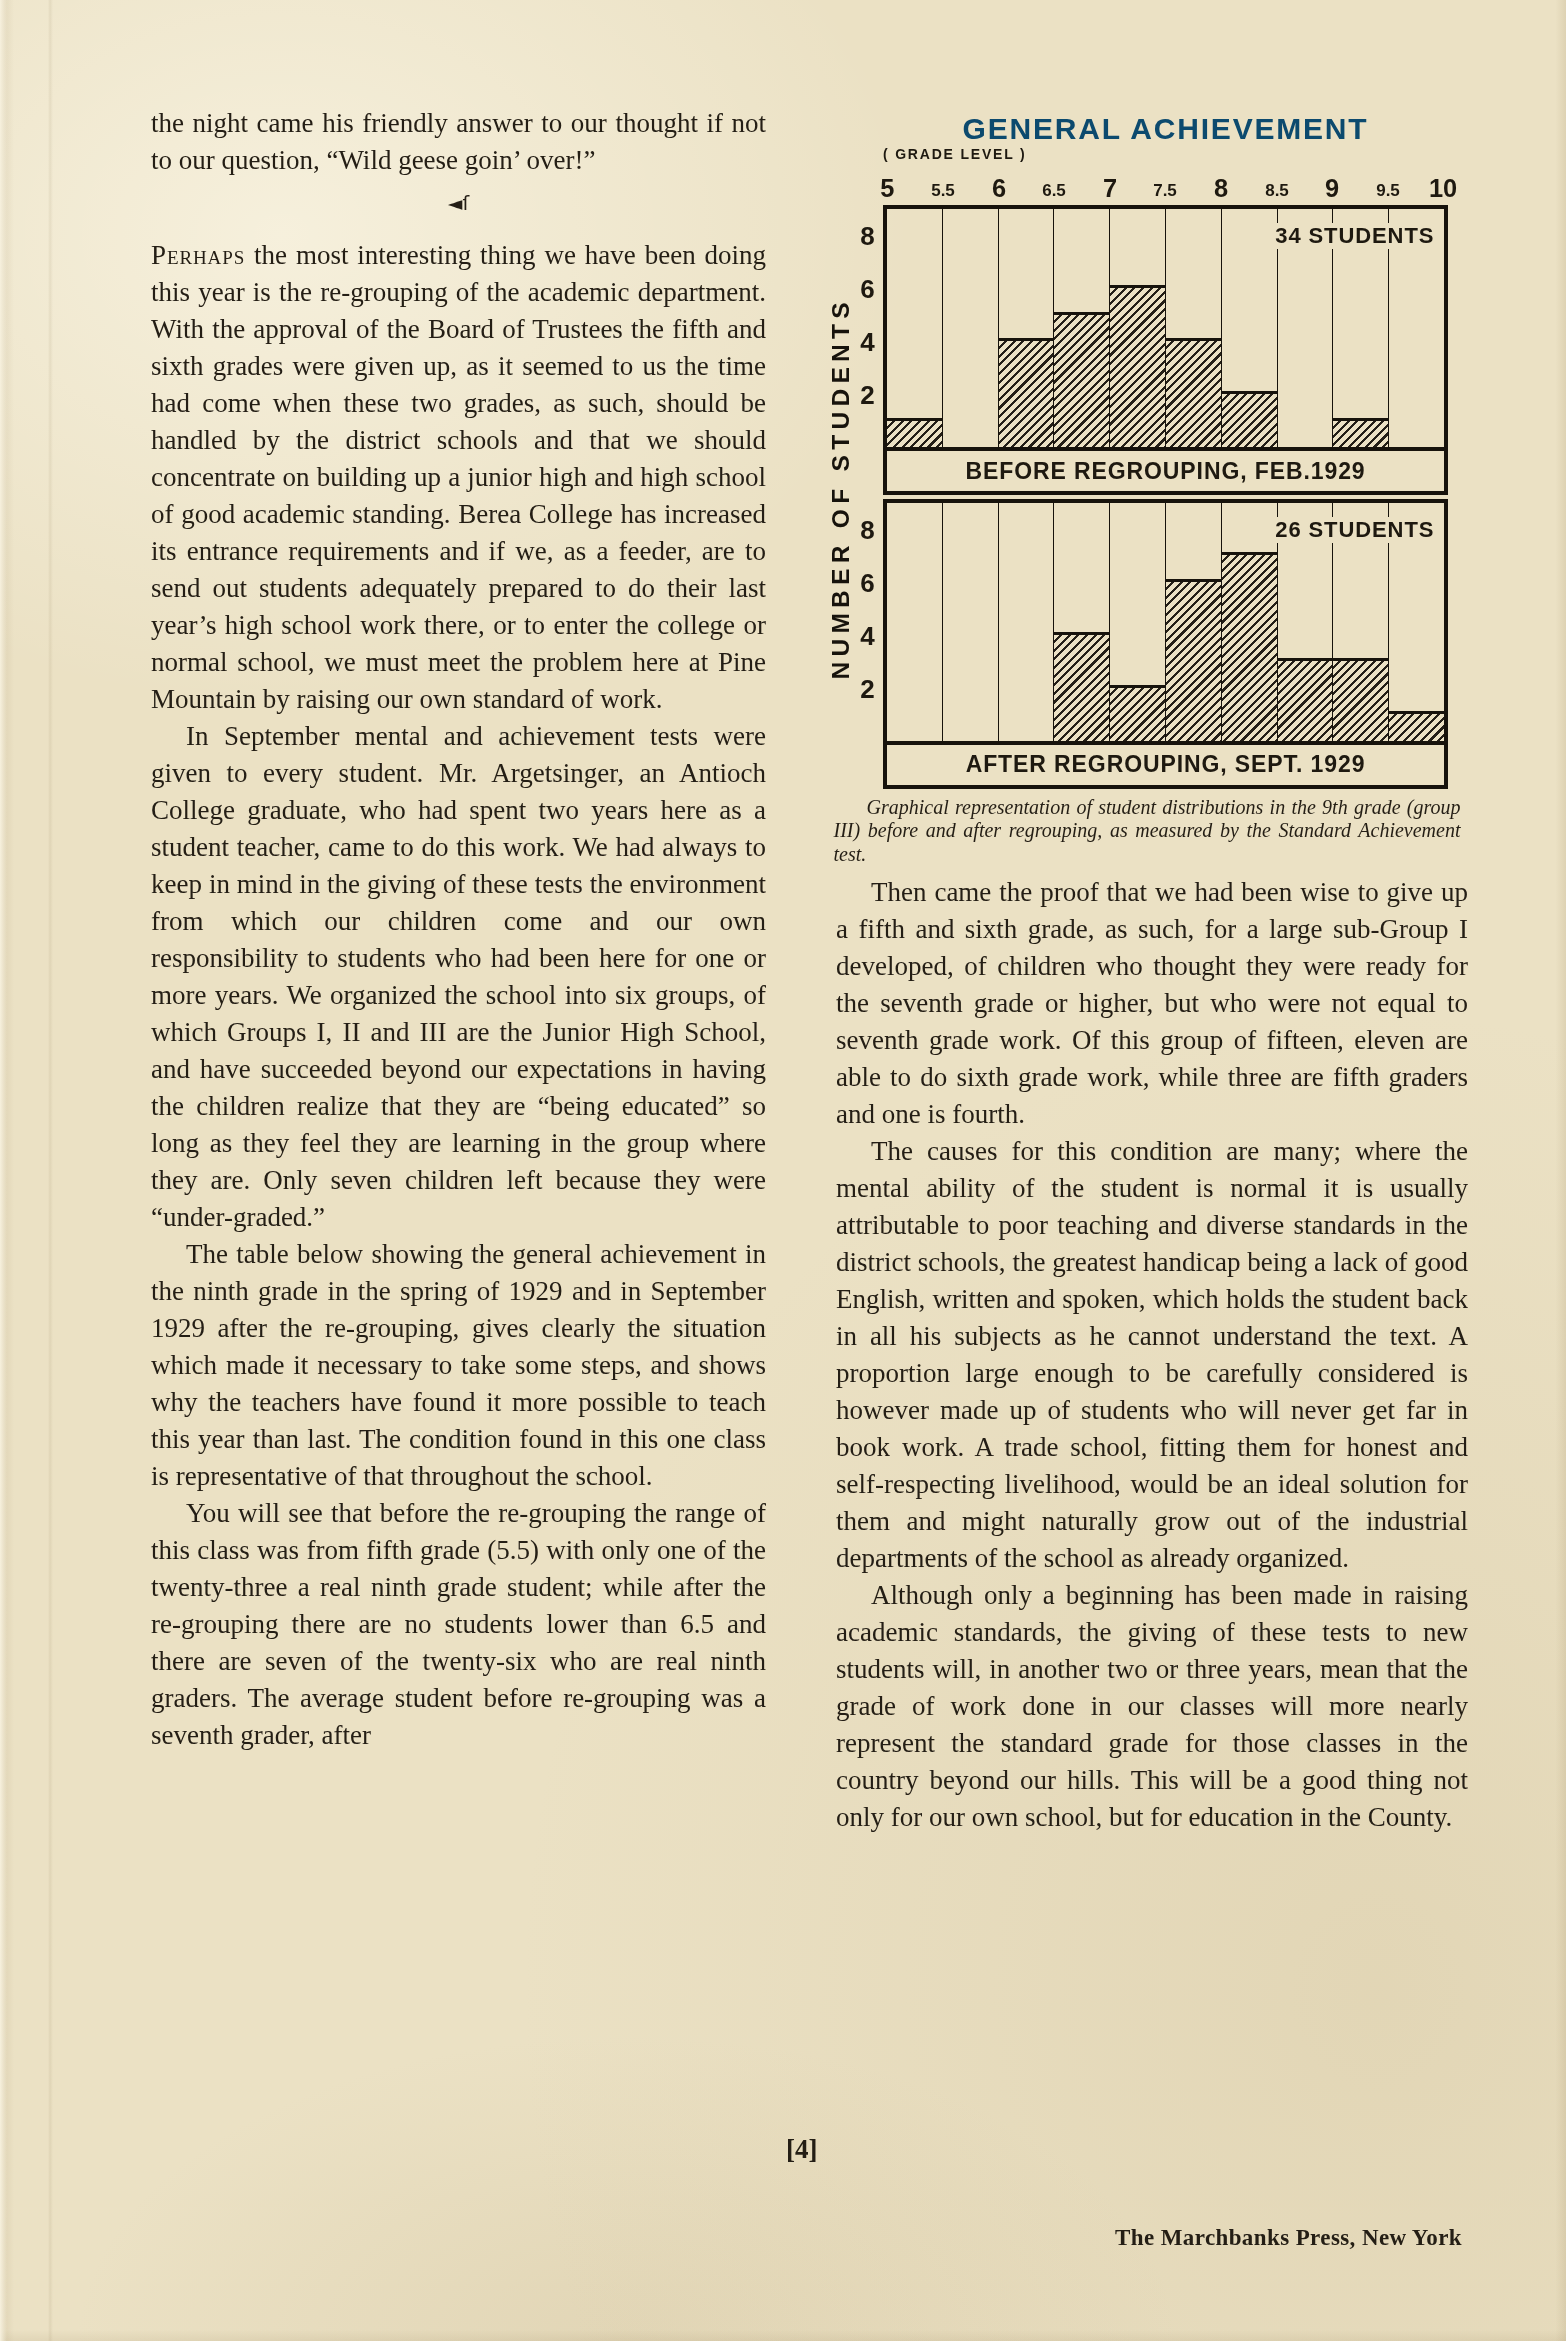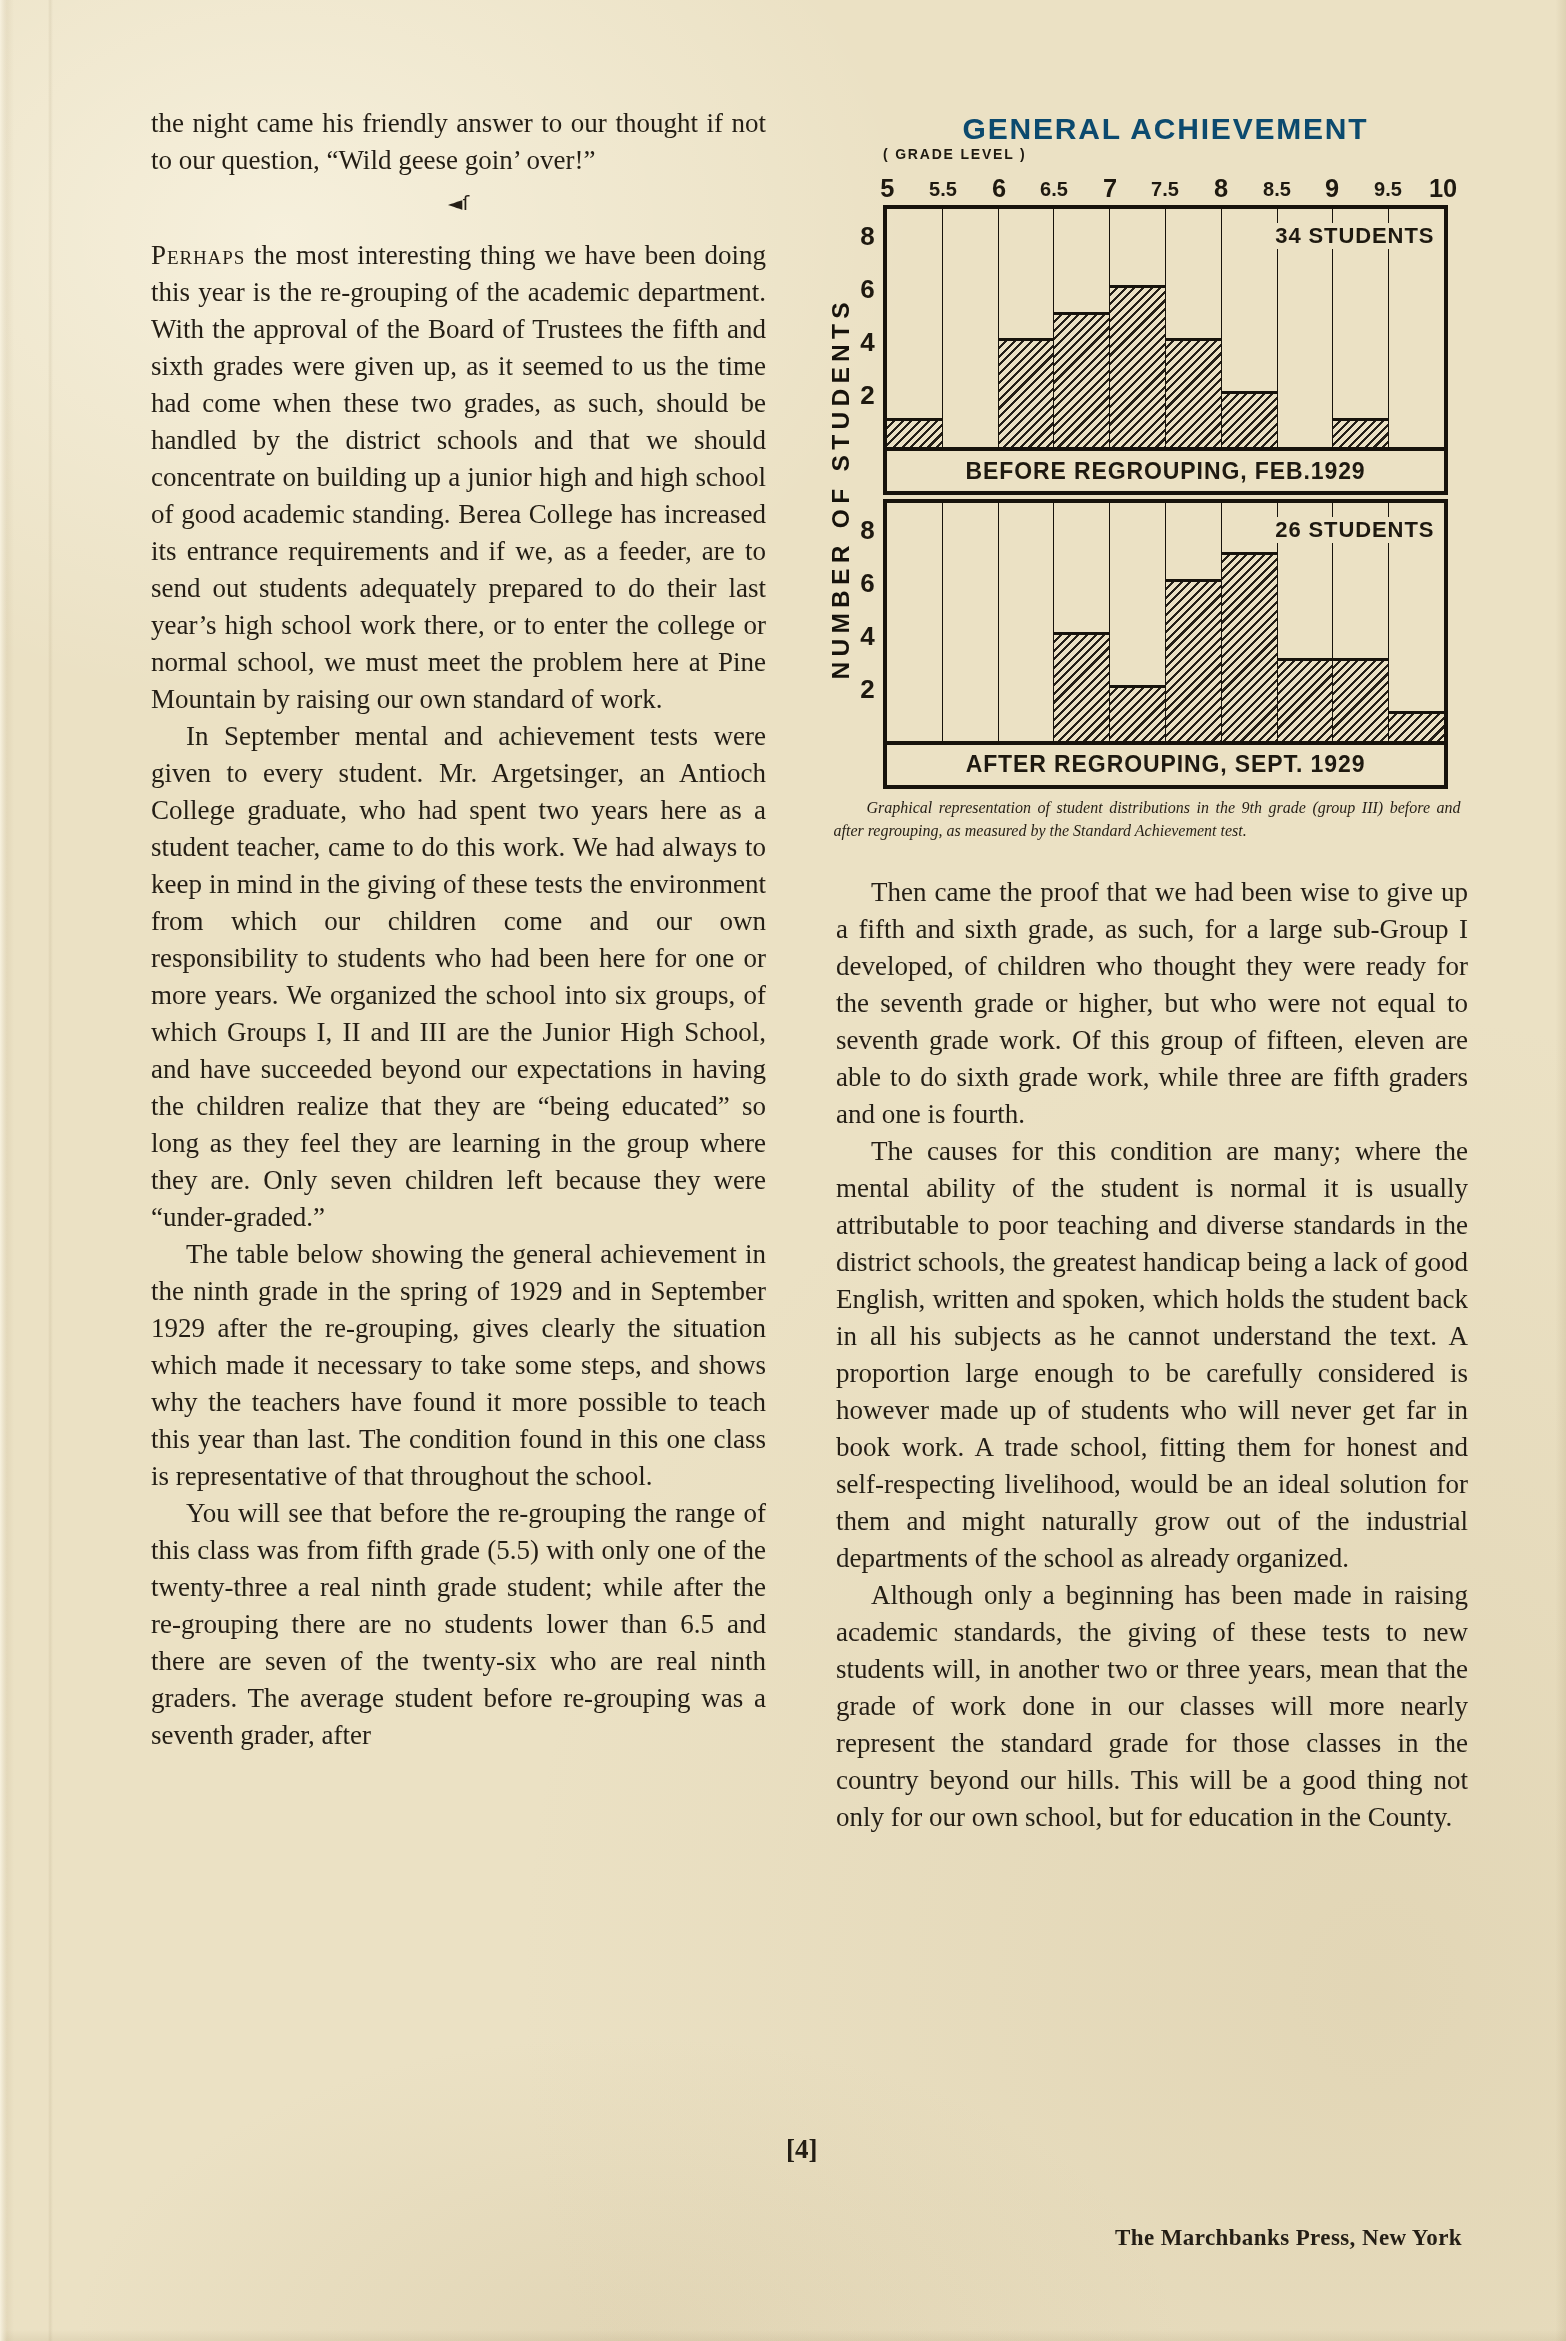--- a/index.html
+++ b/index.html
@@ -32,21 +32,21 @@
   #chart{position:absolute; left:823px; top:112px; width:656px; color:#1e1910;
     font-family:"Liberation Sans", sans-serif;}
   .frame-area{position:relative; margin-left:60px; width:565px;}
   .chart-title{font-weight:bold; font-size:30px; line-height:33px; text-align:center;
     letter-spacing:1.8px; color:#0c4a6e;}
   .chart-subtitle{font-weight:bold; font-size:14px; line-height:19px; text-align:left;
     letter-spacing:1.8px; margin-bottom:13px;}
   .xticks{position:relative; height:28px;}
   .xt{position:absolute; bottom:1.8px; transform:translateX(-50%); font-weight:bold;}
   .xt.int{font-size:25.4px;}
-  .xt.half{font-size:20px; bottom:4.4px;}
+  .xt.half{font-size:17px; bottom:4.4px;}
   .panel{position:relative; border:4.4px solid #17130c;}
   .panel + .panel{margin-top:3.5px;}
   .plot{position:relative; height:238px;}
   .bins{display:flex; height:100%;}
   .bin{flex:1 1 0; position:relative;}
   .bin + .bin{border-left:1.8px solid #17130c;}
   .bar{position:absolute; left:0; right:0; bottom:0;
     border-top:3.5px solid #17130c;
     background-image:repeating-linear-gradient(135deg,
       rgba(0,0,0,0) 0px, rgba(0,0,0,0) 3.9px, #241f17 3.9px, #241f17 6.1px);}
@@ -54,21 +54,21 @@
     letter-spacing:0.9px; background:#ebe1c4; padding:0 4.4px; white-space:nowrap;}
   .band{height:40px; border-top:4.4px solid #17130c; display:flex; align-items:center;
     justify-content:center; font-weight:bold; font-size:23px; letter-spacing:0.9px;}
   .ytick{position:absolute; right:calc(100% + 12.3px); font-weight:bold; font-size:26px;
     line-height:33px; width:35px; text-align:right;}
   #ylabel-wrap{position:absolute; left:0px; top:107px; height:538px; width:35px;
     display:flex; align-items:center; justify-content:center;}
   #ylabel{writing-mode:vertical-rl; transform:rotate(180deg); font-weight:bold;
     font-size:24.5px; letter-spacing:5.3px; white-space:nowrap; color:#17130c;}
   #fig-caption{margin:7px 0 0 10.5px; width:627px; font-family:"Liberation Serif", serif;
-    font-style:italic; font-size:16px; line-height:23.6px; text-align:justify;
+    font-style:italic; font-size:20px; line-height:23.6px; text-align:justify;
     text-indent:33px; color:#241e15;}
   
   #page-number{position:absolute; left:786px; top:2134px; font-size:27px; font-weight:bold;
     font-family:"Liberation Serif", serif;}
   #imprint{position:absolute; left:1107px; top:2225px; width:355px; text-align:right;
     font-family:"Liberation Serif", serif; font-weight:bold; font-size:23px; letter-spacing:0.4px;}
 </style>
 </head>
 <body>
 

